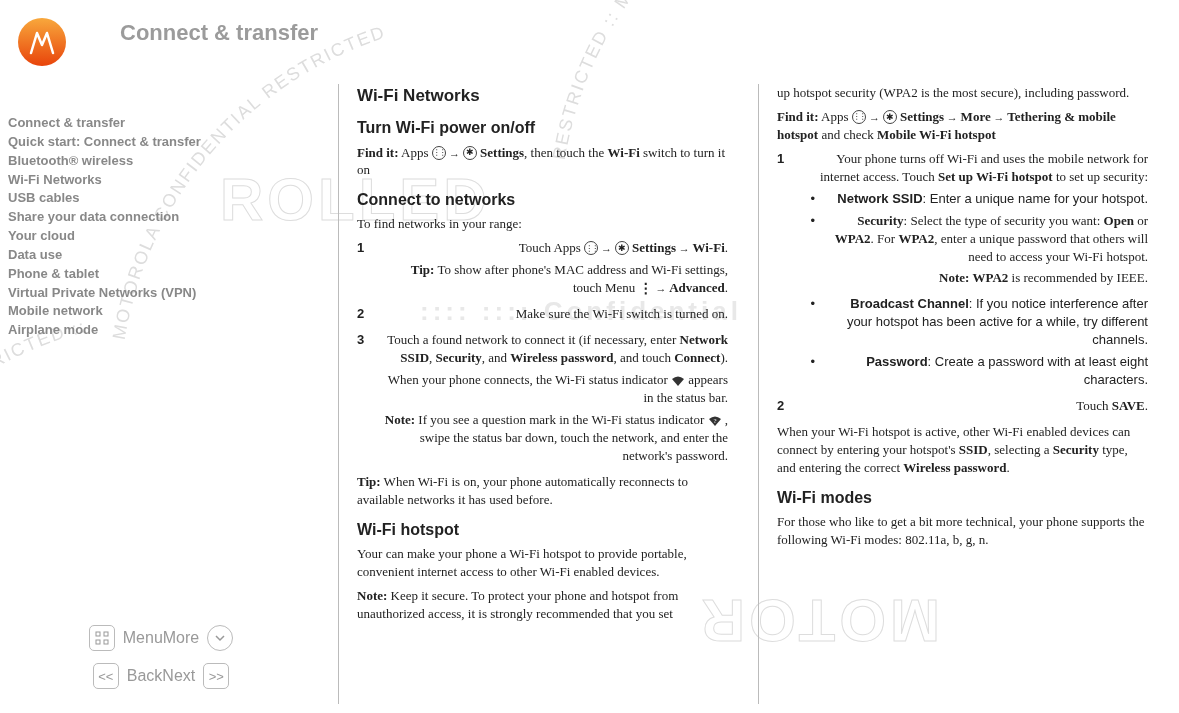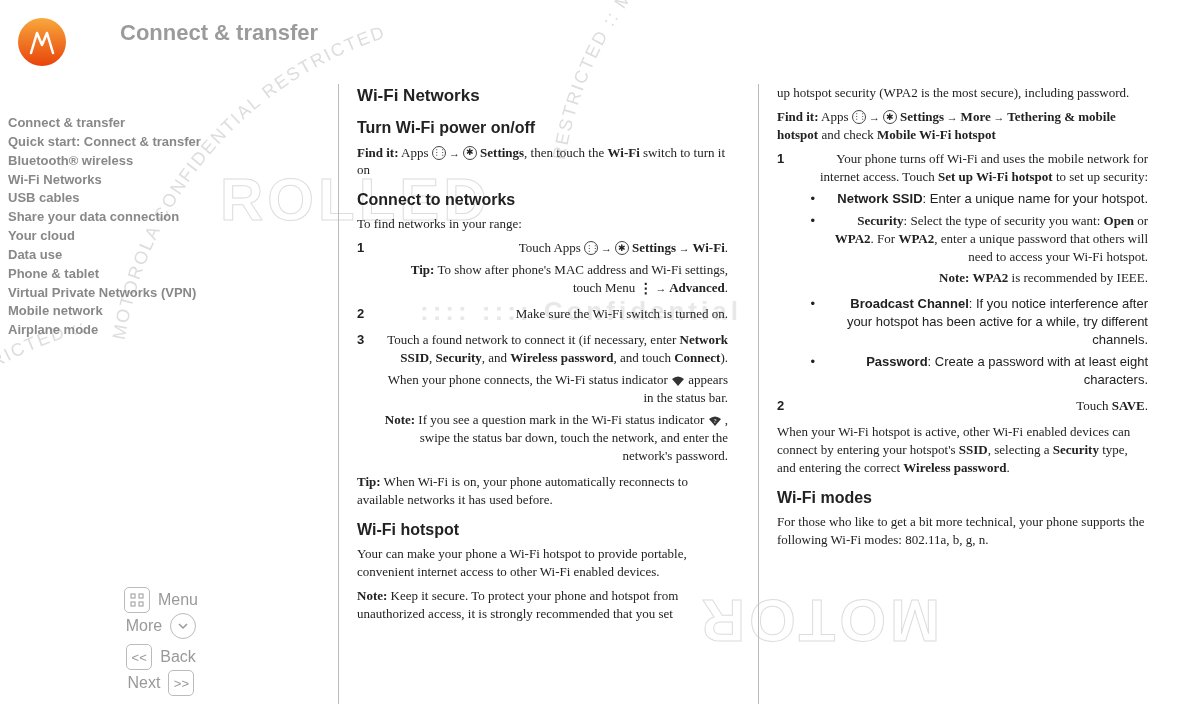--- a/index.html
+++ b/index.html
@@ -47,21 +47,21 @@
     }
     .sidebar .item { padding: 0 0 0 8px; }
     .sidebar .sub { }
     .nav-footer {
       position: absolute;
       bottom: 12px; left: 6px;
       width: 310px;
       color: #999;
       font-size: 16px;
     }
-    .nav-row { display: flex; justify-content: space-between; align-items: center; margin: 5px 0; flex-direction: column; }
+    .nav-row { display: flex; justify-content: center; align-items: center; margin: 12px 0; }
     .nav-cell { display: flex; align-items: center; gap: 8px; }
     .nav-icon {
       width: 26px; height: 26px;
       border: 1.5px solid #bbb; border-radius: 5px;
       display: inline-flex; align-items: center; justify-content: center;
       font-size: 13px; color: #999;
     }
     .nav-icon.round { border-radius: 50%; }
     .columns {
       position: absolute;

